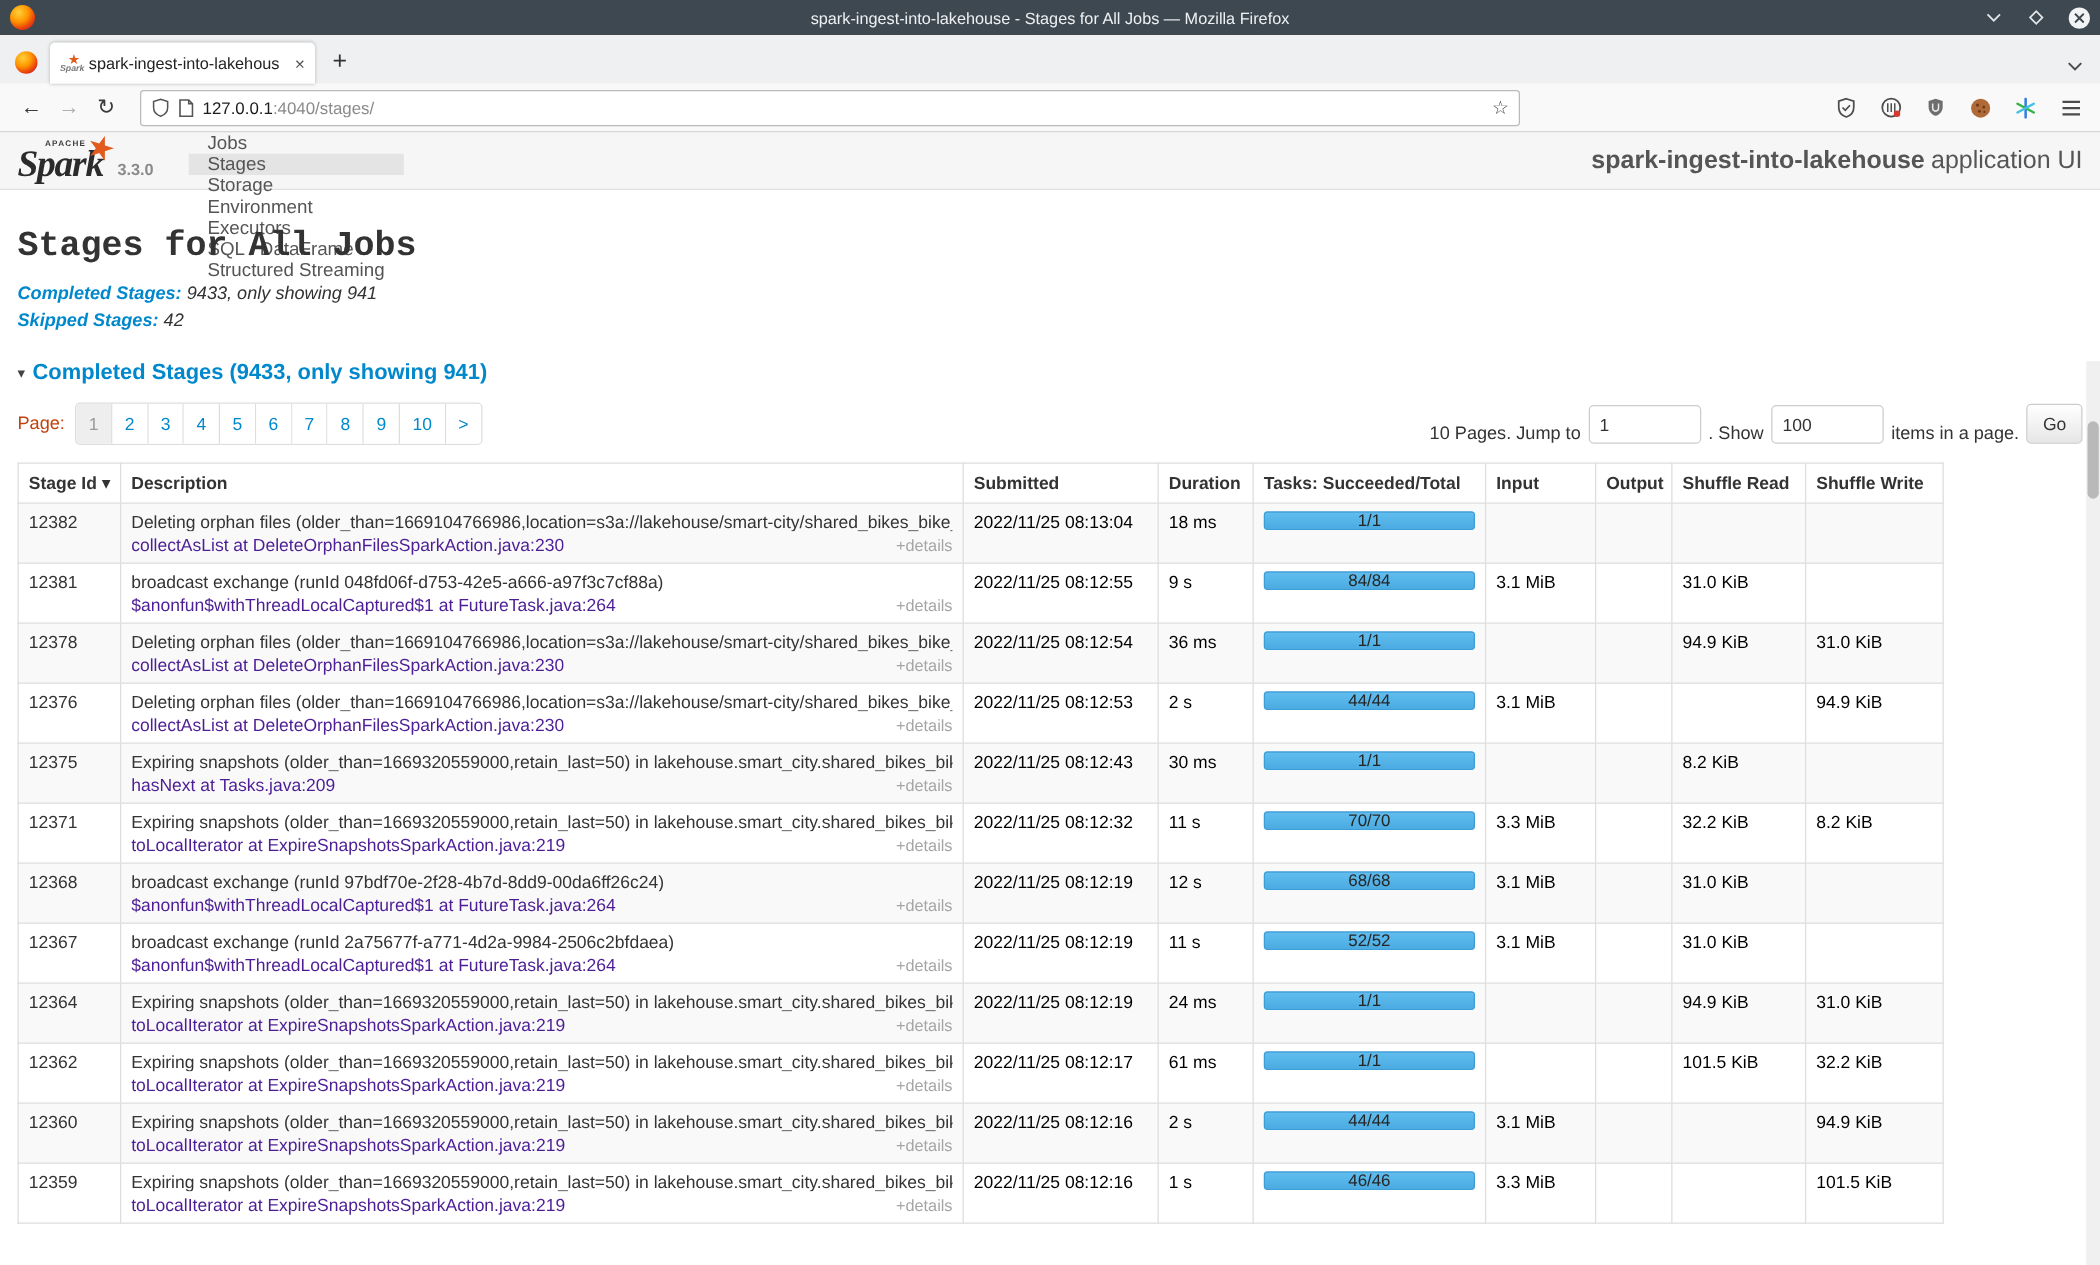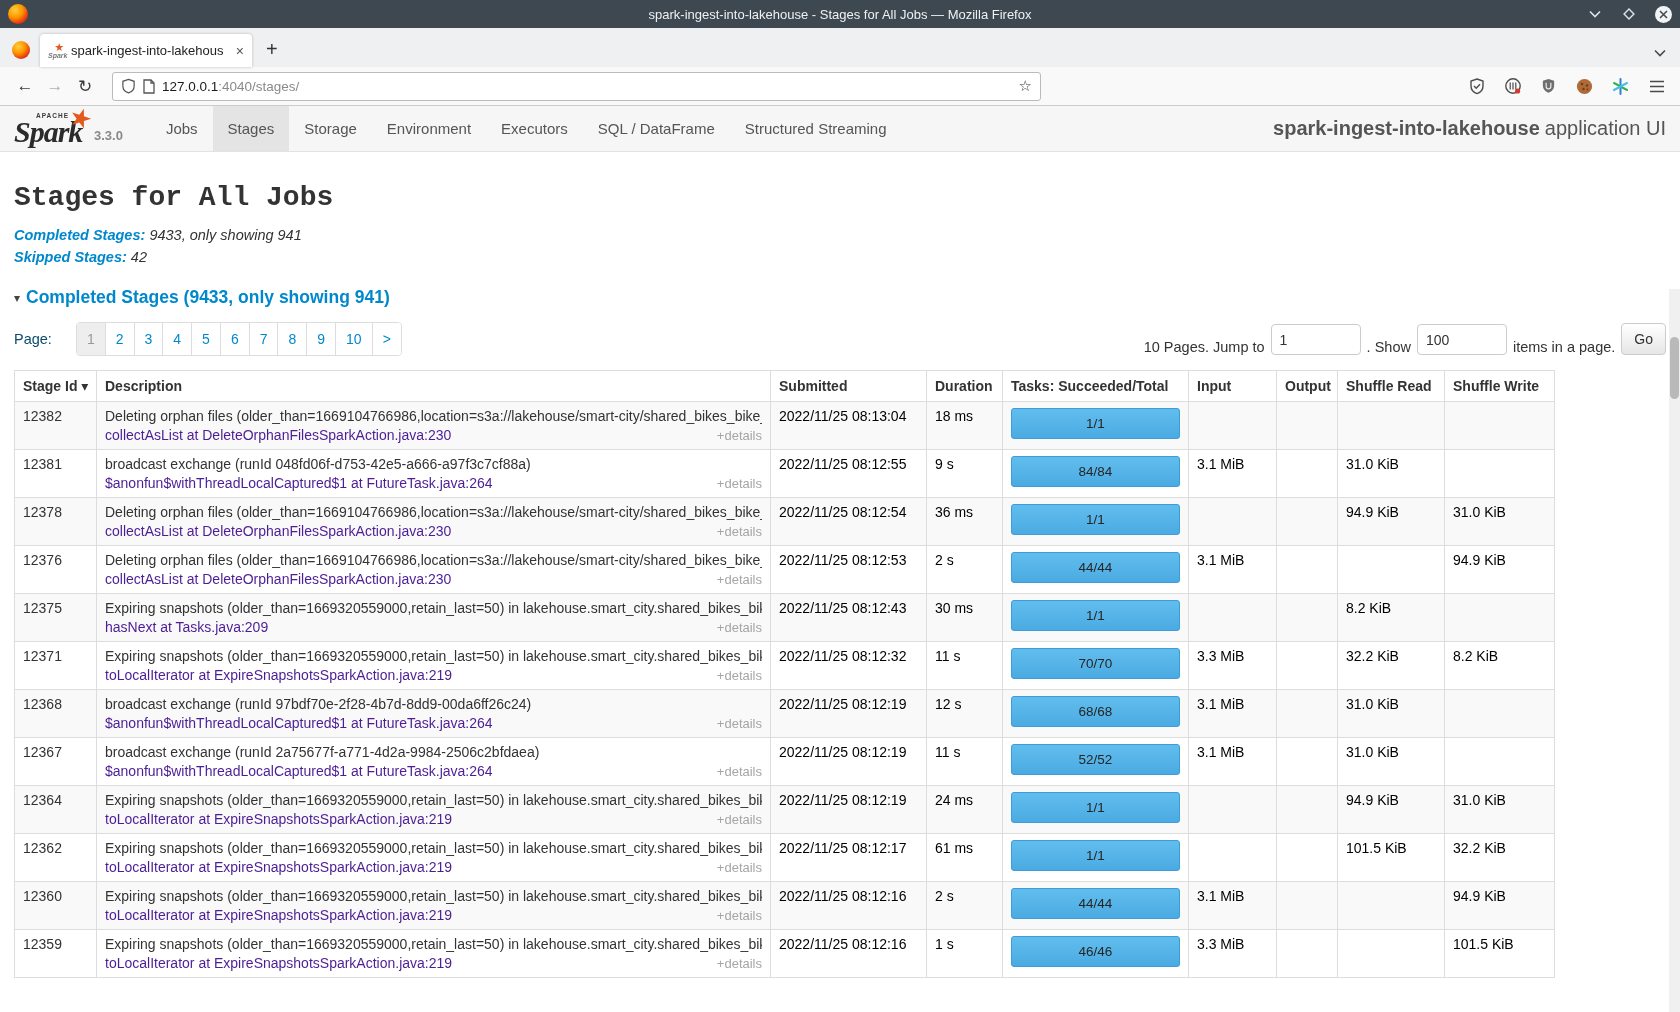--- a/index.html
+++ b/index.html
@@ -25,55 +25,55 @@
   .tab-favicon .word { position:absolute; bottom:-1px; left:0; color:#777; font-size:7px; font-weight:bold; font-style:italic; }
   .tab-title { font-size:13px; color:#222; white-space:nowrap; overflow:hidden; flex:1 1 auto; }
   .tab-close { color:#555; font-size:14px; cursor:pointer; flex:0 0 auto; }
   .new-tab { font-size:20px; color:#333; margin:0 0 6px 14px; cursor:pointer; }
   .tab-list-btn { margin:0 6px 10px auto; cursor:pointer; }
 
   .toolbar { height:39px; background:#f9f9fa; border-bottom:1px solid #ccc; display:flex; align-items:center; padding:0 10px; }
   .nav-arrow { font-size:17px; color:#3b3b3b; width:30px; text-align:center; cursor:pointer; }
   .nav-arrow.disabled { color:#b0b0b0; }
   .reload { font-size:17px; color:#3b3b3b; width:30px; text-align:center; cursor:pointer; }
-  .urlbar { margin-left:12px; width:929px; height:29px; background:#fff; border:1px solid #bbb; border-radius:3px;
+  .urlbar { margin-left:12px; width:1104px; height:29px; background:#fff; border:1px solid #bbb; border-radius:3px;
     display:flex; align-items:center; padding:0 8px; gap:7px; }
   .url-text { font-size:13.5px; flex:1 1 auto; white-space:nowrap; overflow:hidden; }
   .url-host { color:#1b1b1b; }
   .url-path { color:#8a8a8a; }
   .url-star { color:#3b3b3b; font-size:15px; cursor:pointer; }
   .ext-icons { margin-left:auto; display:flex; align-items:center; gap:17px; padding-right:4px; }
   .ext { width:19px; height:19px; display:flex; align-items:center; justify-content:center; cursor:pointer; position:relative; }
   .cookie { width:17px; height:17px; }
 
   
   .spark-nav { height:46px; background:#f6f6f6; border-bottom:1px solid #e2e2e2; display:flex; align-items:stretch; }
   .brand { display:flex; align-items:flex-end; padding:4px 14px 4px 14px; gap:6px; }
   .spark-logo { position:relative; width:74px; height:38px; }
   .spark-logo .apache { position:absolute; top:3px; left:22px; font-size:6.5px; letter-spacing:1px; color:#3a3a3a; font-weight:bold; }
   .spark-logo .word { position:absolute; bottom:-2px; left:0; font-family:"Liberation Serif","DejaVu Serif",serif;
     font-style:italic; font-weight:bold; font-size:30px; color:#2b2b2b; letter-spacing:-1px; }
   .spark-logo .star { position:absolute; top:-6px; right:-4px; color:#e25a1c; font-size:26px; transform:rotate(18deg); }
   .brand-version { font-size:13px; font-weight:bold; color:#8a8a8a; padding-bottom:4px; }
-  .nav-items { display:flex; align-items:stretch; margin-left:14px; }
+  .nav-items { display:flex; align-items:stretch; margin-left:14px;flex-direction:column; }
   .nav-item { display:flex; align-items:center; padding:0 15px; font-size:15px; color:#555; cursor:pointer; }
   .nav-item.active { background:#e4e4e4; color:#555; }
   .nav-right { margin-left:auto; display:flex; align-items:center; padding-right:14px; font-size:20px; color:#555; gap:5px; }
   .nav-right b { color:#555; }
 
   
   .content { padding:0 14px; position:relative; }
   .page-title { font-size:28px; font-weight:bold; color:#333; margin:30px 0 14px 0;font-family:Liberation Mono, monospace; }
   .stat-line { font-size:14.5px; color:#333; margin-bottom:6px;font-style:italic; }
   .stat-label { color:#0088cc; font-weight:bold; }
   .section-head { margin:22px 0 14px 0; font-size:17.5px; font-weight:bold; color:#0088cc; cursor:pointer; display:flex; align-items:center; gap:6px; }
   .section-head .tri { color:#444; font-size:12px; }
 
   .pager-row { display:flex; align-items:center; margin-bottom:14px; }
-  .pager-label { font-size:14.5px; color:#0c4a6e; margin-right:24px; }
+  .pager-label { font-size:14.5px; color:#c2410c; margin-right:8px; }
   .page-group { display:flex; border:1px solid #ddd; border-radius:4px; overflow:hidden; }
   .page-btn { min-width:27px; padding:8px 10px; text-align:center; font-size:14px; color:#0088cc; background:#fff;
     border-right:1px solid #ddd; cursor:pointer; }
   .page-btn:last-child { border-right:none; }
   .page-btn.active { background:#eee; color:#999; }
   .pager-right { margin-left:auto; display:flex; align-items:flex-end; gap:6px; font-size:14.5px; color:#333; }
   .pager-input { width:90px; height:31px; border:1px solid #ccc; border-radius:4px; font-size:14px; padding:0 8px;
     font-family:inherit; color:#333; }
   .go-btn { height:32px; padding:0 12px; font-size:14px; color:#333; background:linear-gradient(#fff,#e6e6e6);
     border:1px solid #ccc; border-radius:4px; cursor:pointer; font-family:inherit; }
@@ -82,21 +82,21 @@
   table.stages { border-collapse:collapse; table-layout:fixed; width:1540px; font-size:14px; }
   table.stages th, table.stages td { border:1px solid #ddd; vertical-align:top; padding:6px 8px; }
   table.stages th { text-align:left; font-weight:bold; color:#333; padding:7px 8px; white-space:nowrap; }
   table.stages tbody tr:nth-child(odd) { background:#f9f9f9; }
   td.c-id { color:#333; }
   .desc-1 { white-space:nowrap; overflow:hidden; color:#333; }
   .desc-2 { display:flex; justify-content:space-between; align-items:baseline; margin-top:3px; }
   .stage-link { color:#4c1d95; text-decoration:none; white-space:nowrap; overflow:hidden; }
   .details-toggle { color:#a5a5a5; font-size:13px; cursor:pointer; margin-left:8px; }
   td.c-tasks { padding:5px 4px; }
-  .progress { height:31px; border-radius:3px; background:linear-gradient(#62bdee,#4aabe2); border:1px solid #3d9dd6;
+  .progress { height:15px; border-radius:3px; background:linear-gradient(#62bdee,#4aabe2); border:1px solid #3d9dd6;
     display:flex; align-items:center; justify-content:center; }
   .progress span { color:#262626; font-size:13.5px; }
 
   
   .scrollbar { position:absolute; top:107px; right:0; width:11px; height:905px; background:#f0f0f0; }
   .scroll-thumb { position:absolute; top:48px; left:1px; width:9px; height:62px; background:#b9b9b9; border-radius:5px; }
 
   svg { display:block; }
 </style>
 </head>

